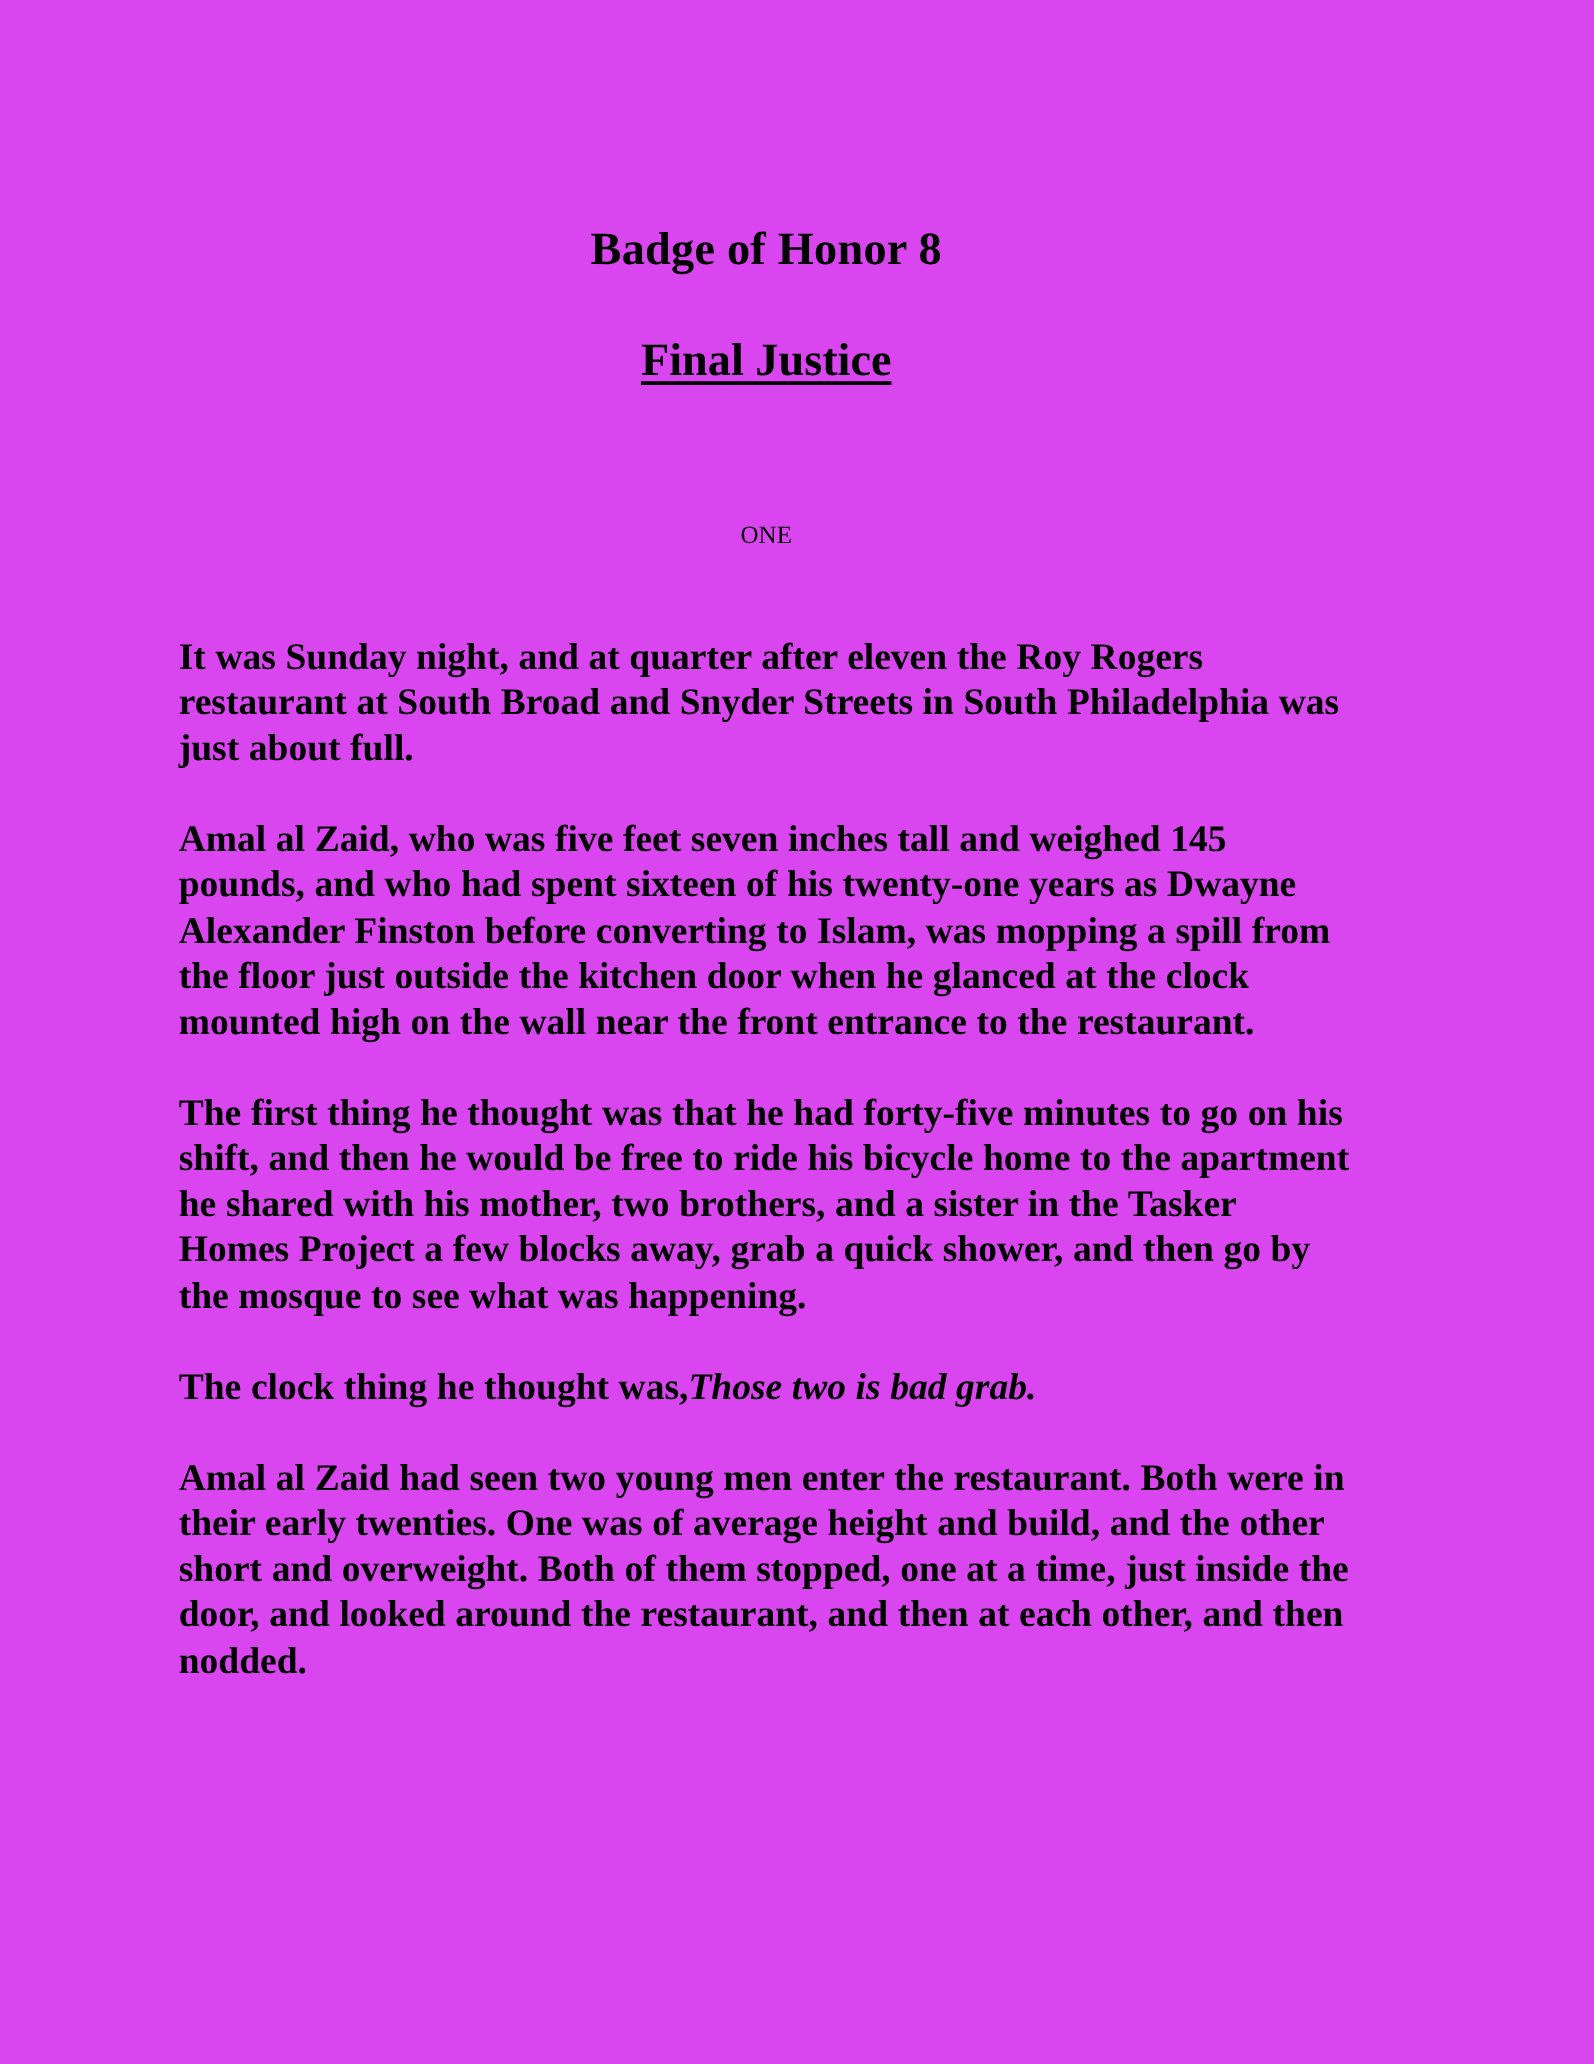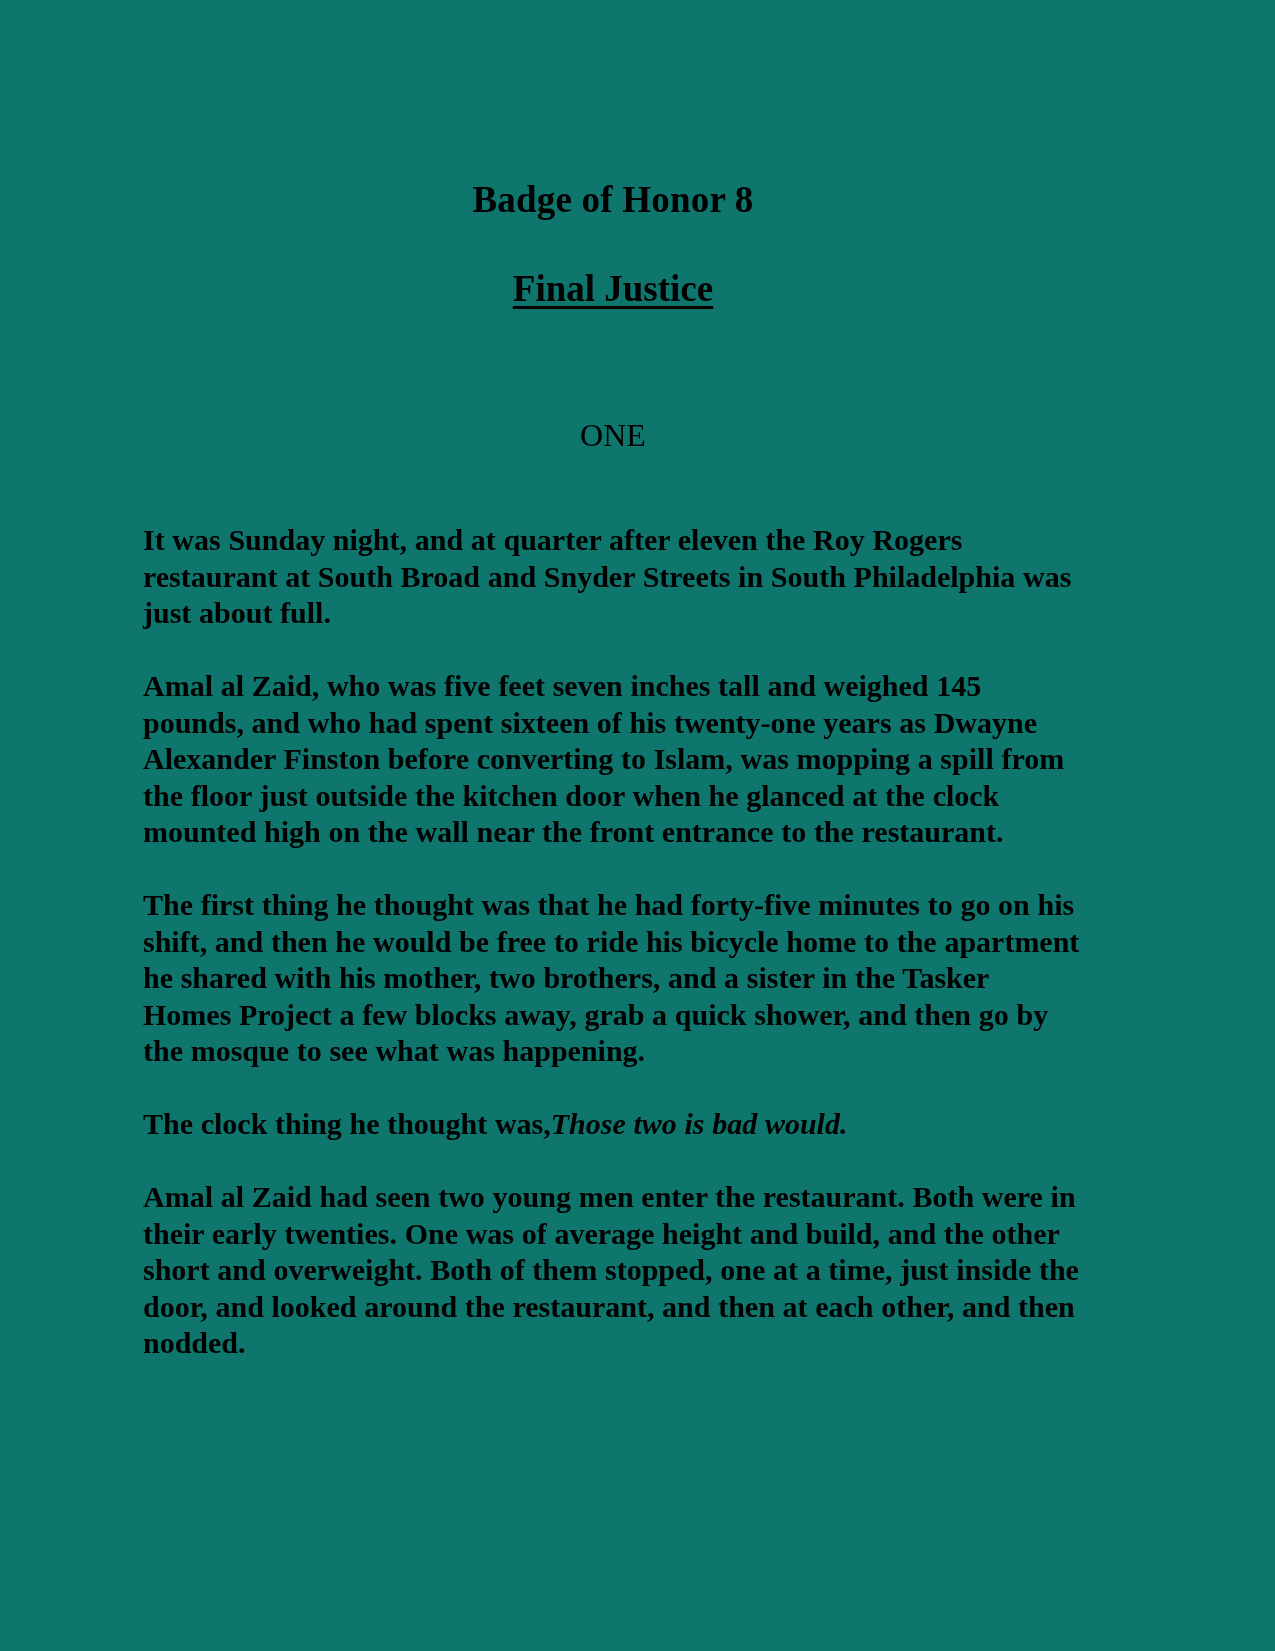--- a/index.html
+++ b/index.html
@@ -10,21 +10,21 @@
   body {
     width: 1275px;
     height: 1651px;
     font-family: "Liberation Serif", "DejaVu Serif", serif;
     color: #000000;
     overflow: hidden;
   }
   .page {
     width: 1275px;
     height: 1651px;
-    background: #0f766e;
+    background: #d946ef;
     box-sizing: border-box;
     position: relative;
   }
   .content {
     position: absolute;
     left: 143px;
     top: 0;
     width: 940px;
   }
   .book-title {
@@ -45,21 +45,21 @@
     padding-top: 45px;
   }
   .book-subtitle .ul {
     text-decoration: underline;
     text-decoration-thickness: 3px;
     text-underline-offset: 5px;
   }
   .chapter-heading {
     text-align: center;
     font-weight: normal;
-    font-size: 32px;
+    font-size: 20px;
     line-height: 1.2;
     margin: 0;
     padding-top: 104px;
   }
   .body-block {
     padding-top: 68px;
   }
   p.para {
     font-size: 30px;
     line-height: 36.5px;
@@ -88,19 +88,19 @@
     <h3 class="chapter-heading">ONE</h3>
 
     <div class="body-block">
 
       <p class="para">It was Sunday night, and at quarter after eleven the Roy Rogers restaurant at South Broad and Snyder Streets in South Philadelphia was just about full.</p>
 
       <p class="para">Amal al Zaid, who was five feet seven inches tall and weighed 145 pounds, and who had spent sixteen of his twenty-one years as Dwayne Alexander Finston before converting to Islam, was mopping a spill from the floor just outside the kitchen door when he glanced at the clock mounted high on the wall near the front entrance to the restaurant.</p>
 
       <p class="para">The first thing he thought was that he had forty-five minutes to go on his shift, and then he would be free to ride his bicycle home to the apartment he shared with his mother, two brothers, and a sister in the Tasker Homes Project a few blocks away, grab a quick shower, and then go by the mosque to see what was happening.</p>
 
-      <p class="para"><span>The clock thing he thought was,</span><span class="ital">Those two is bad would.</span></p>
+      <p class="para"><span>The clock thing he thought was,</span><span class="ital">Those two is bad grab.</span></p>
 
       <p class="para">Amal al Zaid had seen two young men enter the restaurant. Both were in their early twenties. One was of average height and build, and the other short and overweight. Both of them stopped, one at a time, just inside the door, and looked around the restaurant, and then at each other, and then nodded.</p>
 
     </div>
   </div>
 </div>
 
 </body></html>

